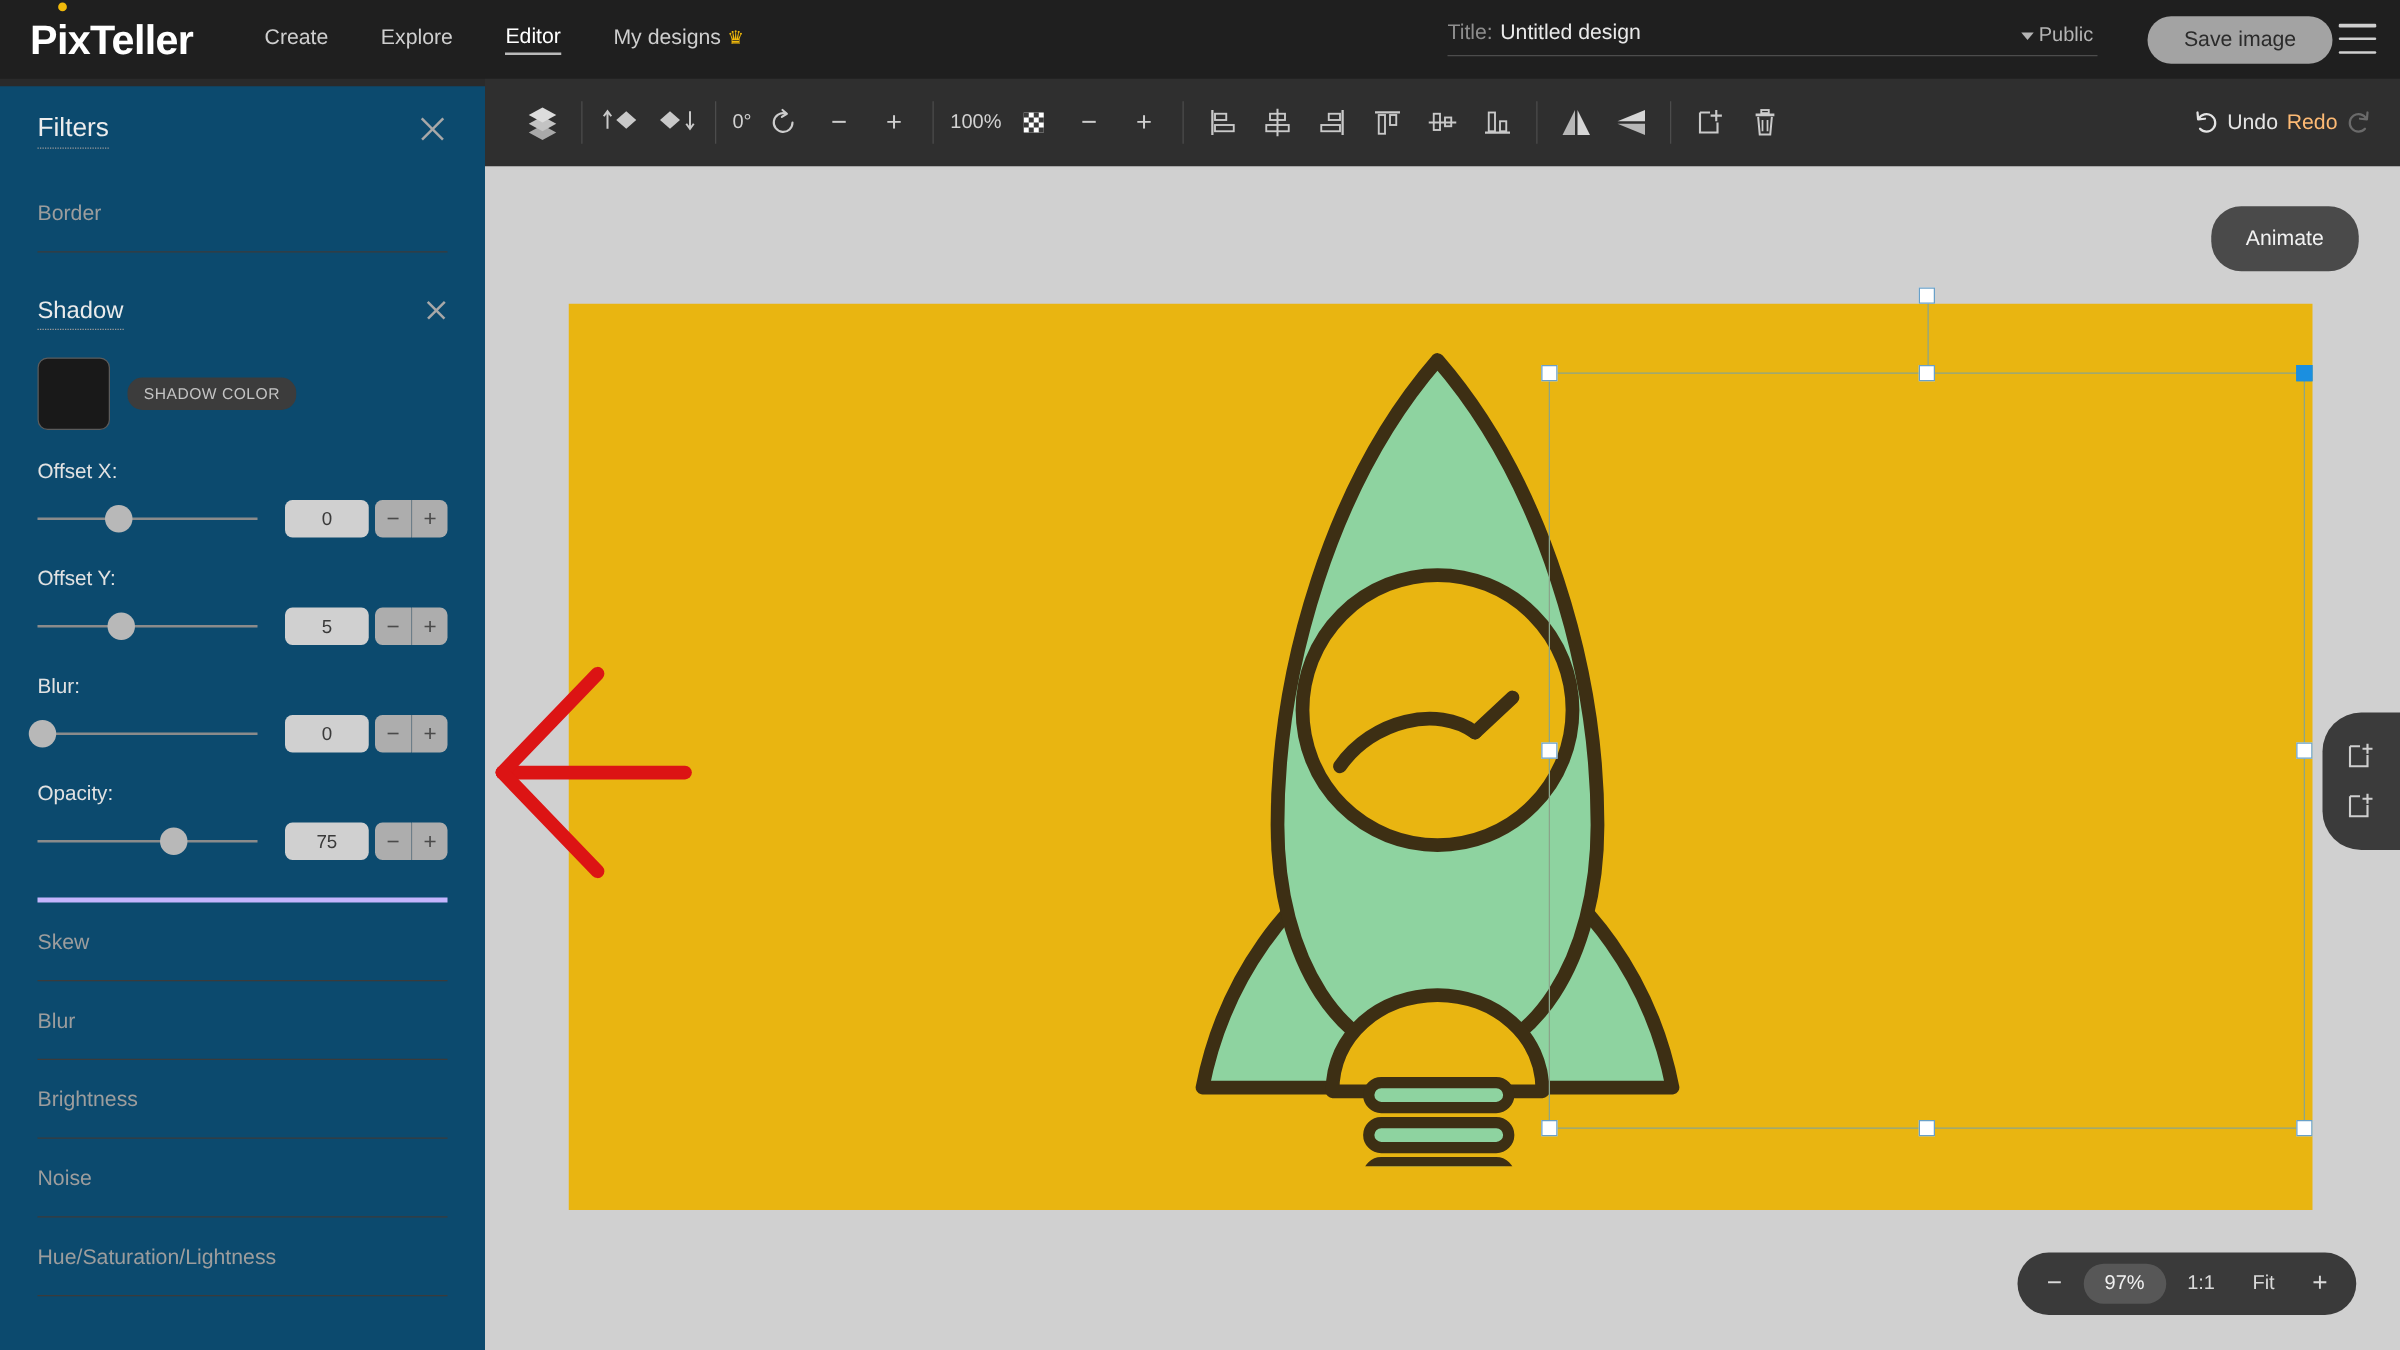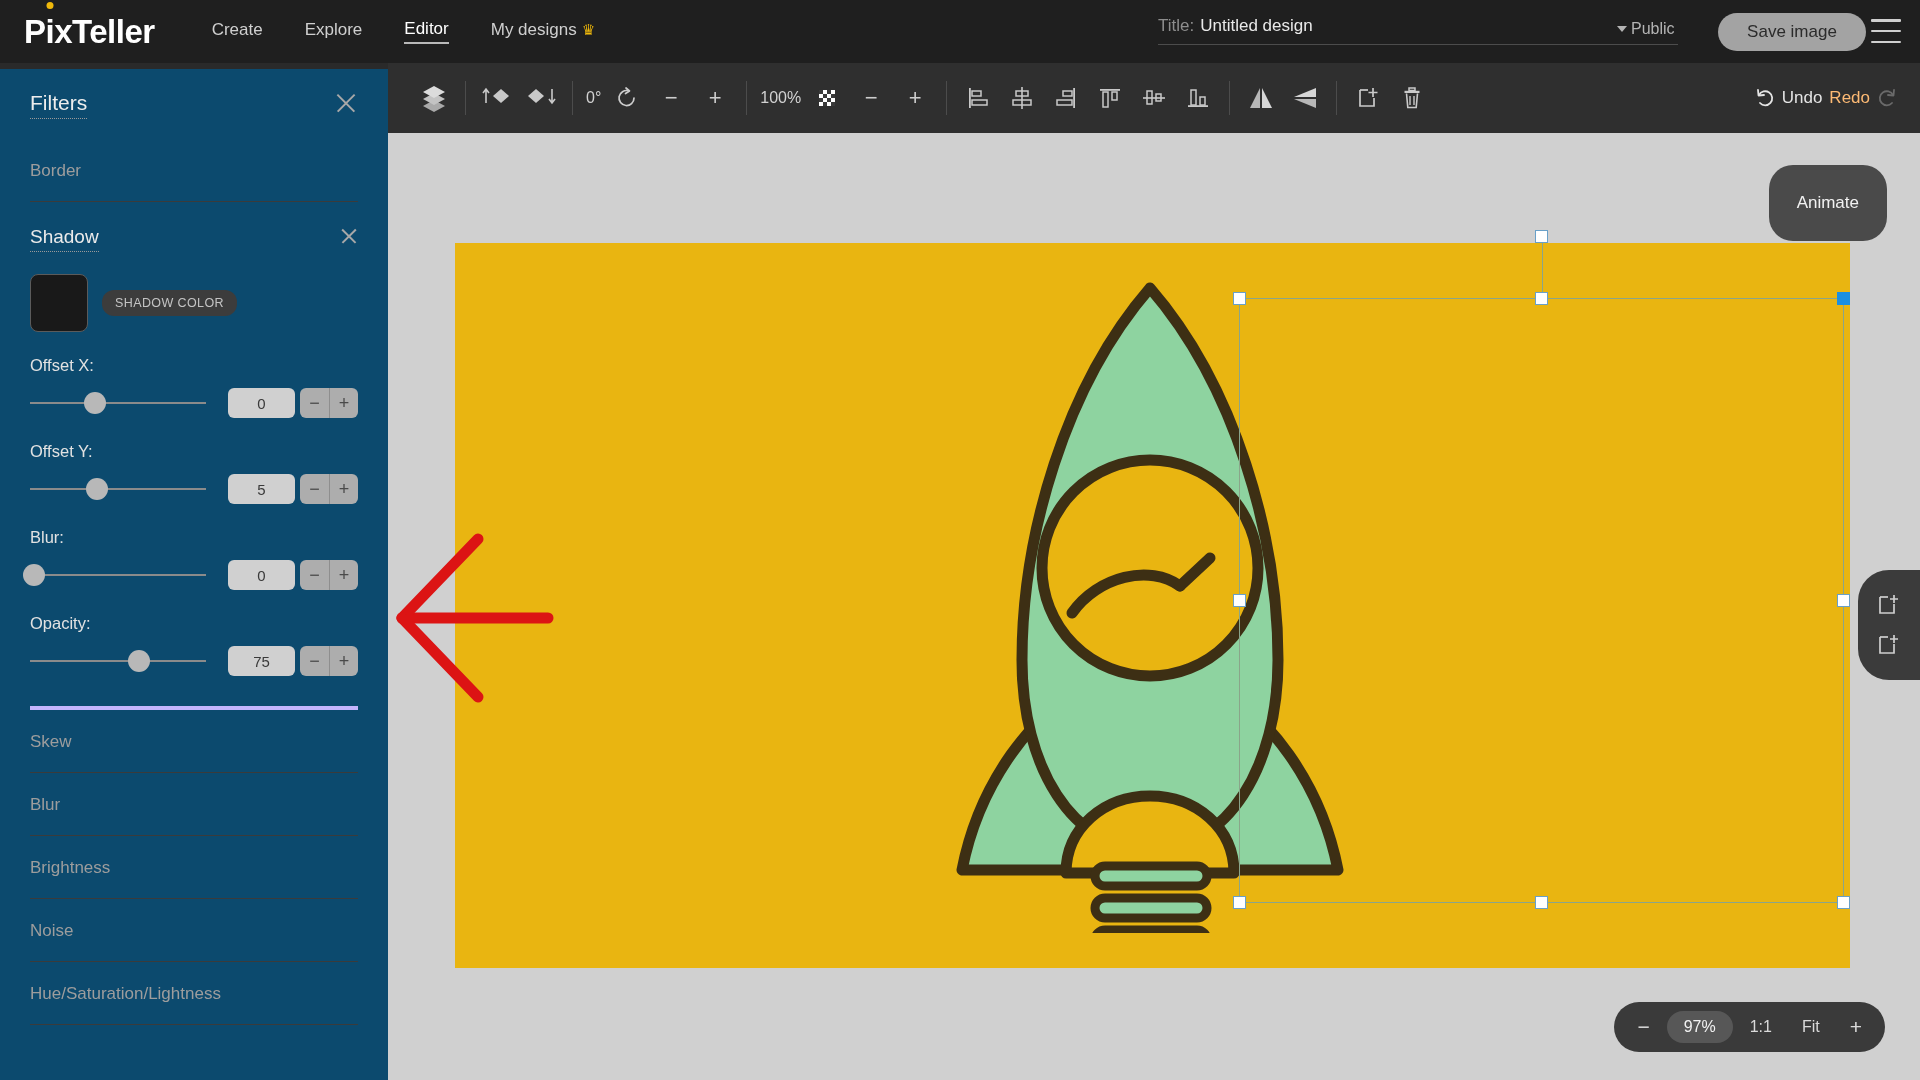--- a/index.html
+++ b/index.html
@@ -86,21 +86,21 @@
   .xclose.small{width:19px;height:19px;}
   .xclose.small::before,.xclose.small::after{width:19px;}
 
   .sect-row {
     margin:0 30px; padding:22px 0 20px 0;
     border-bottom:1px solid #3b3b3b; font-size:17px; color:#9d9d9d; cursor:pointer;
   }
   .sect-row.first { padding-top:42px; }
 
   .shadow-head {
-    margin:0 30px; padding-top:24px; display:flex;
+    margin:12px 30px; padding-top:24px; display:flex;
     align-items:flex-start; justify-content:space-between;
   }
   .shadow-title {
     font-size:19px; color:#ebebeb;
     border-bottom:1px dotted #9a9a9a; padding-bottom:3px;
   }
   #color-row { margin:22px 30px 0 30px; display:flex; align-items:center; gap:14px; }
   #shadow-swatch {
     width:58px;height:58px;border-radius:8px;background:#191919;
     border:1.5px solid #5b5b5b; cursor:pointer;
@@ -183,21 +183,21 @@
   #rot-stem{position:absolute;left:50%;top:-62px;width:1px;height:62px;background:#8aa58a;}
   #rot-handle{position:absolute;left:50%;margin-left:-7px;top:-69px;width:13px;height:13px;
     background:#fff;border:1.6px solid #69a0c8;cursor:grab;pointer-events:auto;}
 
   
   #arrow-anno { position:absolute; left:0px; top:370px; width:260px; height:230px; pointer-events:none; }
 
   
   #animate-btn {
     position:absolute; right:33px; top:32px; background:#4a4a4a; color:#f2f2f2;
-    border:none; border-radius:24px; padding:28px 28px; font-size:17px;
+    border:none; border-radius:24px; padding:16px 28px; font-size:17px;
     font-family:inherit; cursor:pointer;
   }
   #frame-tools {
     position:absolute; right:0px; top:437px; width:62px; height:110px;
     background:#3b3b3b; border-radius:31px 0 0 31px;
     display:flex;flex-direction:column;align-items:center;justify-content:center;gap:14px;
   }
   .frame-btn{width:26px;height:26px;cursor:pointer;}
 
   #zoombar {

